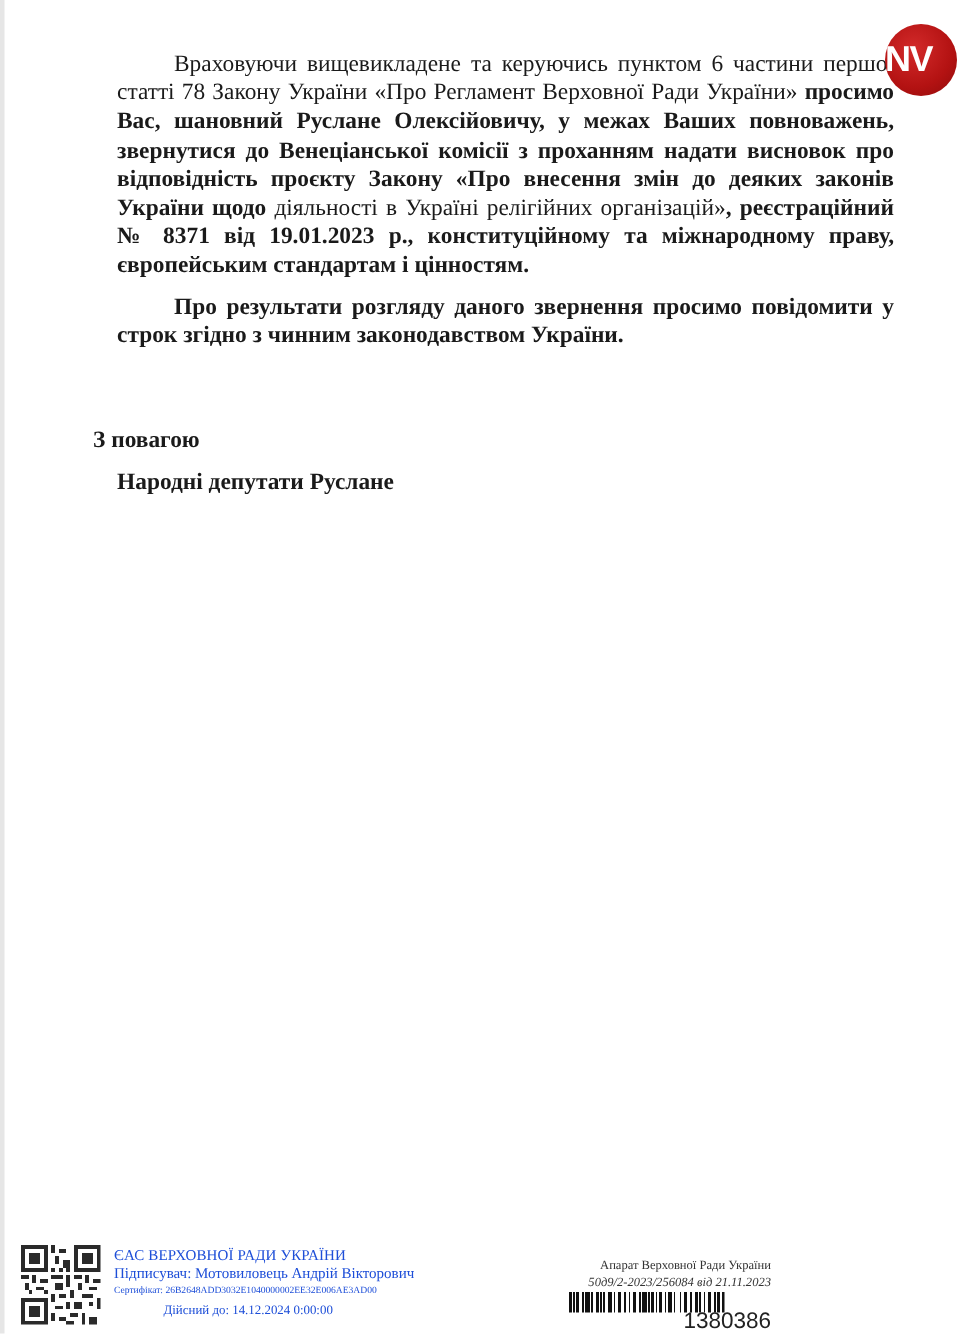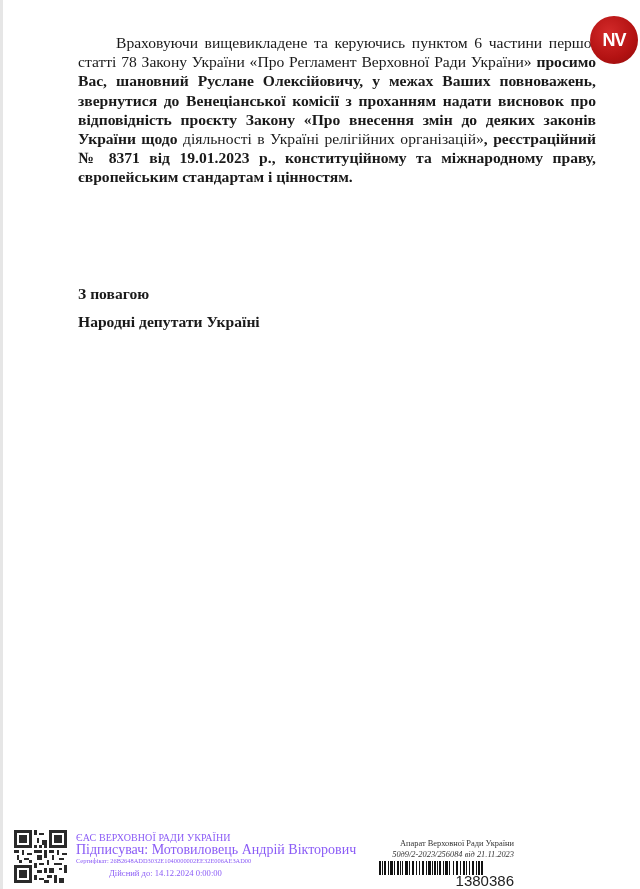--- a/index.html
+++ b/index.html
@@ -18,48 +18,48 @@
     position: absolute;
     left: 78px; top: 33px; width: 518px;
     font-size: 15.6px;
     line-height: 19.2px;
     text-align: justify;
   }
   .para { margin: 0; text-indent: 38px; }
   .para + .para { margin-top: 8px; }
   .bold { font-weight: bold; }
   .closing {
-    position: absolute; left: 78px; top: 284px;
+    position: absolute; left: 62px; top: 284px;
     font-size: 15.6px; font-weight: bold; line-height: 19px;
   }
   .signature {
     position: absolute; left: 78px; top: 312px;
     font-size: 15.6px; font-weight: bold; line-height: 19px;
   }
   .nv-logo {
     position: absolute; left: 590px; top: 16px;
     width: 48px; height: 48px; border-radius: 50%;
     background: radial-gradient(circle at 40% 35%, #d32a2a 0%, #b31212 60%, #8f0b0b 100%);
     color: #ffffff;
     font-family: "Liberation Sans", "DejaVu Sans", sans-serif;
-    font-weight: bold; font-size: 18px; letter-spacing: -1px;
-    display: flex; align-items: center; justify-content: center;
+    font-weight: bold; font-size: 24px; letter-spacing: -1px;
+    display: flex; align-items: center; 
   }
   
   .qr {
     position: absolute; left: 14px; top: 830px;
     width: 53px; height: 53px;
   }
   .stamp-left {
     position: absolute; left: 76px; top: 831px;
     font-family: "Liberation Serif", "DejaVu Serif", serif;
-    color: #8b5cf6;
+    color: #1d4ed8;
   }
   .stamp-left .org { font-size: 10px; line-height: 13px; letter-spacing: 0.1px; }
-  .stamp-left .signer { font-size: 14px; line-height: 12px; }
+  .stamp-left .signer { font-size: 10px; line-height: 12px; }
   .stamp-left .cert { font-size: 6.4px; line-height: 10px; }
   .stamp-left .valid { font-size: 8.6px; line-height: 14px; margin-left: 33px; }
   .stamp-right {
     position: absolute; left: 348px; top: 838px; width: 166px;
     text-align: right;
     font-family: "Liberation Serif", "DejaVu Serif", serif;
     color: #333;
   }
   .stamp-right .apparat { font-size: 8.4px; line-height: 11px; }
   .stamp-right .regnum { font-size: 8.4px; line-height: 11px; font-style: italic; }
@@ -73,24 +73,27 @@
 </style>
 </head>
 <body>
 
 <div class="left-edge"></div>
 
 <div class="body-text">
   <p class="para">
     <span>Враховуючи вищевикладене та керуючись пунктом 6 частини першої статті 78 Закону України «Про Регламент Верховної Ради України» </span><span class="bold">просимо Вас, шановний Руслане Олексійовичу, у межах Ваших повноважень, звернутися до Венеціанської комісії з проханням надати висновок про відповідність проєкту Закону «Про внесення змін до деяких законів України щодо </span><span>діяльності в Україні релігійних організацій»</span><span class="bold">, реєстраційний № 8371 від 19.01.2023 р., конституційному та міжнародному праву, європейським стандартам і цінностям.</span>
   </p>
+  <p class="para">
+    <span class="bold">Про результати розгляду даного звернення просимо повідомити у строк згідно з чинним законодавством України.</span>
+  </p>
 </div>
 
 <div class="closing">З повагою</div>
-<div class="signature">Народні депутати Україні</div>
+<div class="signature">Народні депутати Руслане</div>
 
 <div class="nv-logo">
   <span>NV</span>
 </div>
 
 <svg class="qr" viewBox="0 0 21 21" shape-rendering="crispEdges">
   <rect width="21" height="21" fill="#fff"></rect>
   <g fill="#2a2a2a">
     <rect x="0" y="0" width="7" height="7"></rect>
       <rect x="1" y="1" width="5" height="5" fill="#fff"></rect>

